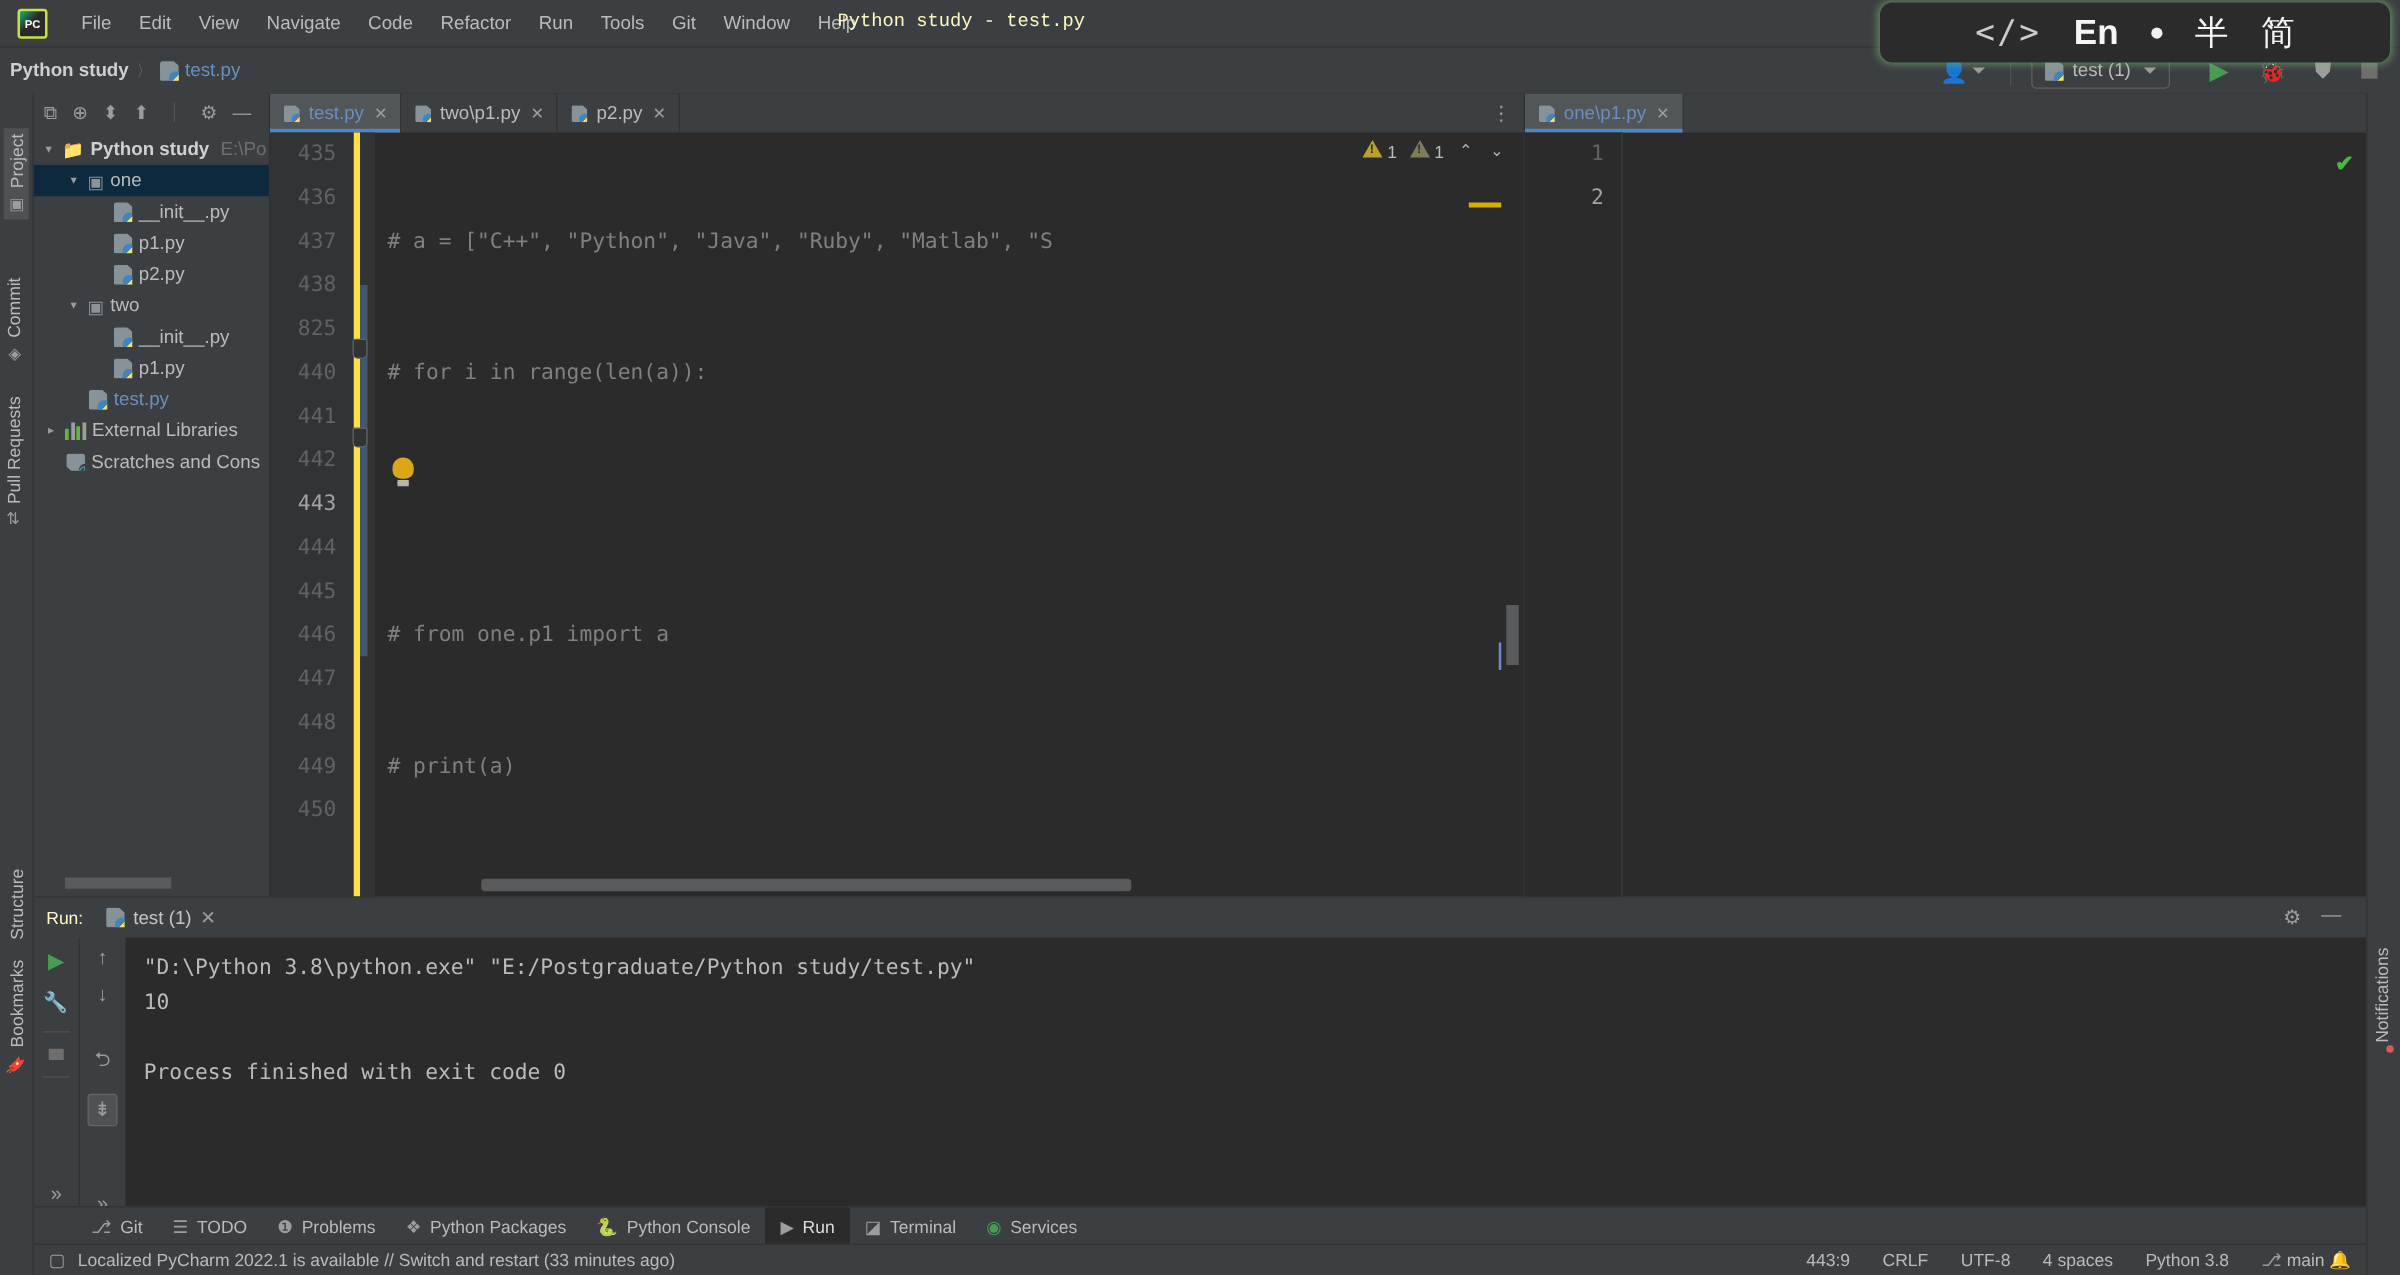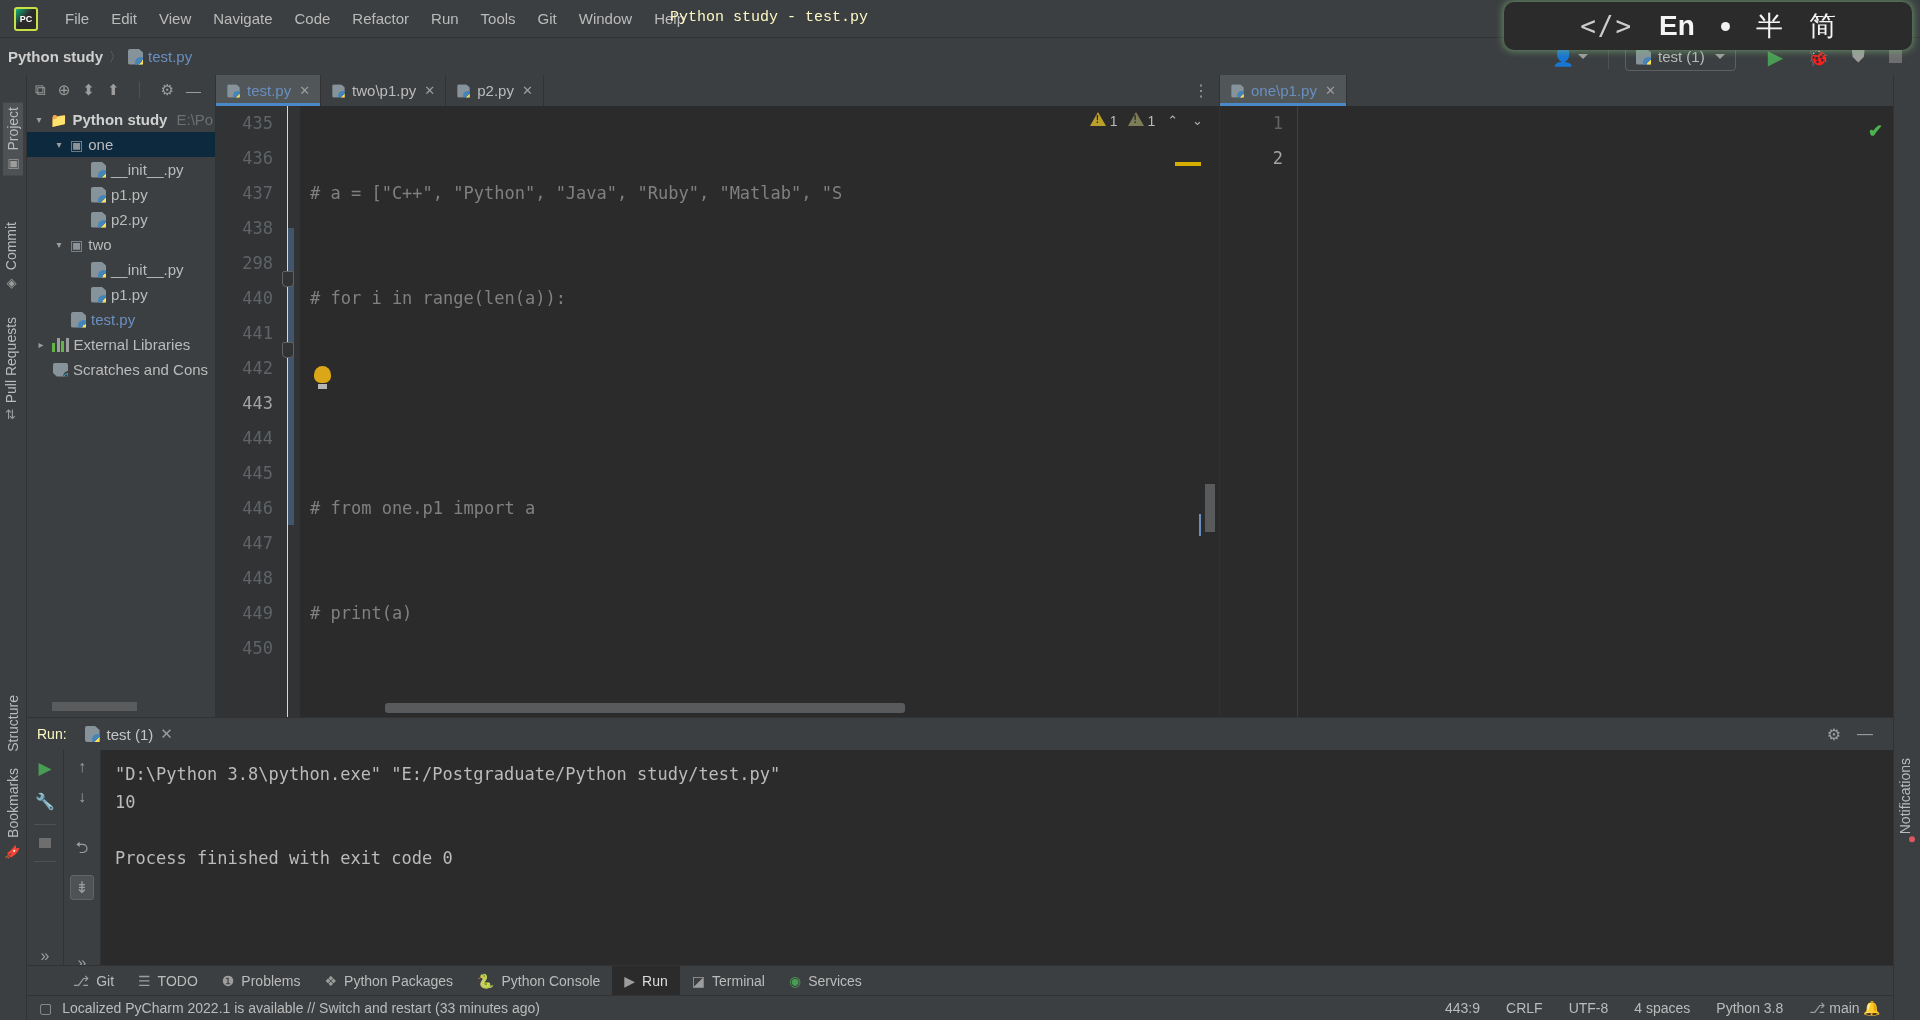--- a/index.html
+++ b/index.html
@@ -102,21 +102,21 @@
   .tab { display:flex; align-items:center; gap:6px; padding:0 10px; font-size:15px; color:#bbbbbb;
     border-right:1px solid #323232; position:relative; }
   .tab.active { background:#515658; color:#6a8fbf; }
   .tab.active::after { content:""; position:absolute; left:0; right:0; bottom:0; height:3px; background:#4A88C7; }
   .tab .close { color:#9d9d9d; font-size:13px; margin-left:2px; }
   .tab .py-ico { transform:scale(.85); }
   .tab-more { margin-left:auto; color:#9d9d9d; padding:0 10px; display:flex; align-items:center; font-size:16px; }
 
   .editor-body { flex:1; display:flex; min-height:0; position:relative; font-family:"DejaVu Sans Mono","Liberation Mono",monospace; font-size:17px; }
   .gutter { width:72px; background:#313335; color:#606366; text-align:right; padding-right:14px; flex:none;
-    line-height:35px; border-right:1px solid #fde047; }
+    line-height:35px; border-right:5px solid #fde047; }
   .gutter .cur { color:#a4a3a3; }
   .foldcol { width:12px; background:#313335; flex:none; position:relative; }
   .codecol { flex:1; position:relative; line-height:35px; white-space:pre; overflow:hidden; color:#a9b7c6; }
   .code-line { height:35px; padding-left:10px; }
   .cmt { color:#808080; }
   .num-lit { color:#6897bb; }
   .sel-block { position:absolute; left:0; top:122px; width:6px; height:297px; background:#4e7299; opacity:.55; }
   .lightbulb { position:absolute; left:14px; top:260px; width:17px; height:17px; background:#dba617;
     border-radius:50% 50% 40% 40%; }
   .lightbulb::after{ content:""; position:absolute; left:4px; bottom:-4px; width:9px; height:3px;
@@ -354,21 +354,21 @@
                 </div>
                 <div class="tab-more">⋮</div>
               </div>
 
               <div class="editor-body">
                 <div class="gutter">
                   <div>435</div>
                   <div>436</div>
                   <div>437</div>
                   <div>438</div>
-                  <div>298</div>
+                  <div>825</div>
                   <div>440</div>
                   <div>441</div>
                   <div>442</div>
                   <div class="cur">443</div>
                   <div>444</div>
                   <div>445</div>
                   <div>446</div>
                   <div>447</div>
                   <div>448</div>
                   <div>449</div>

